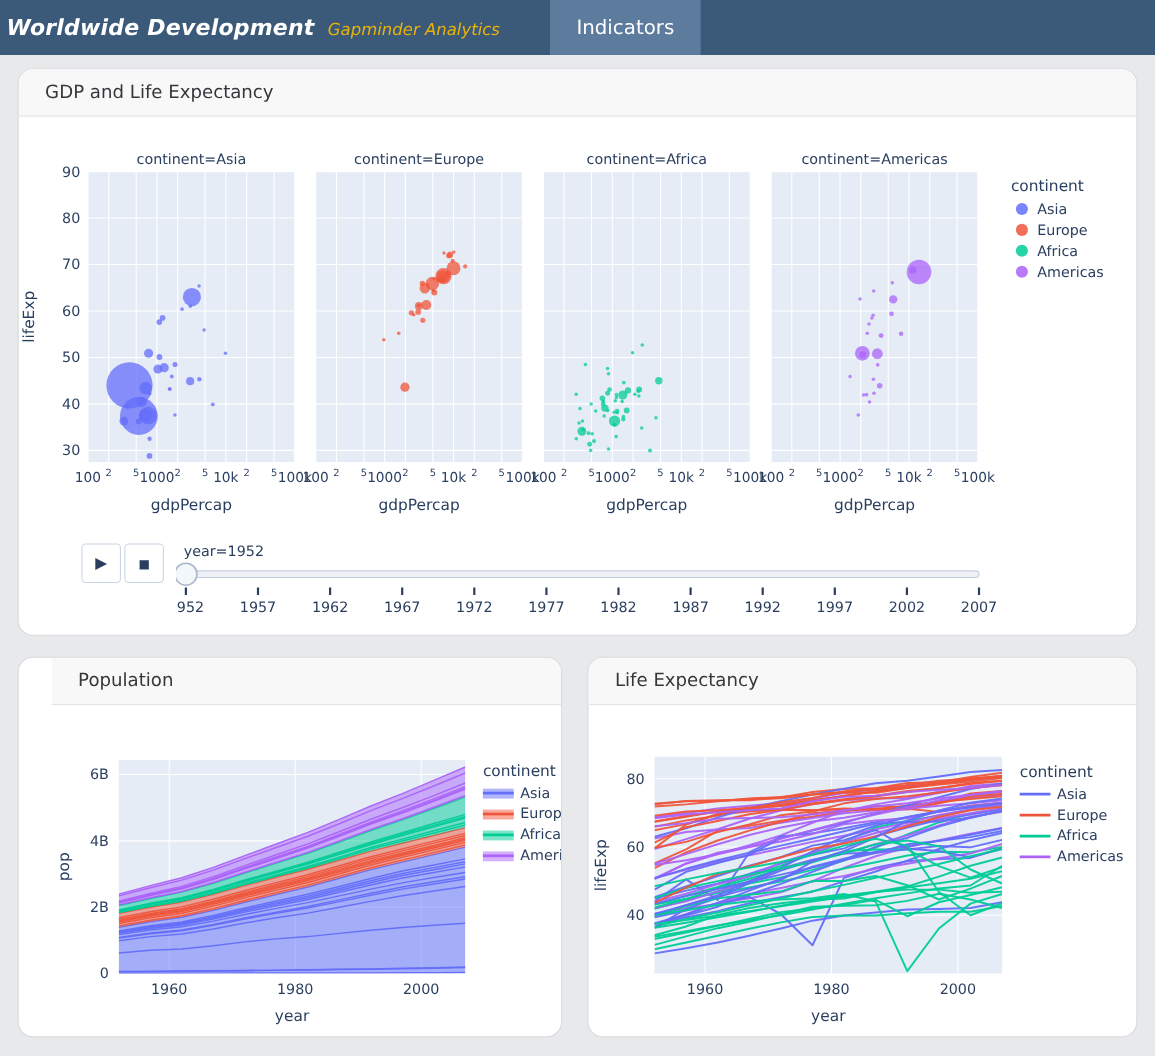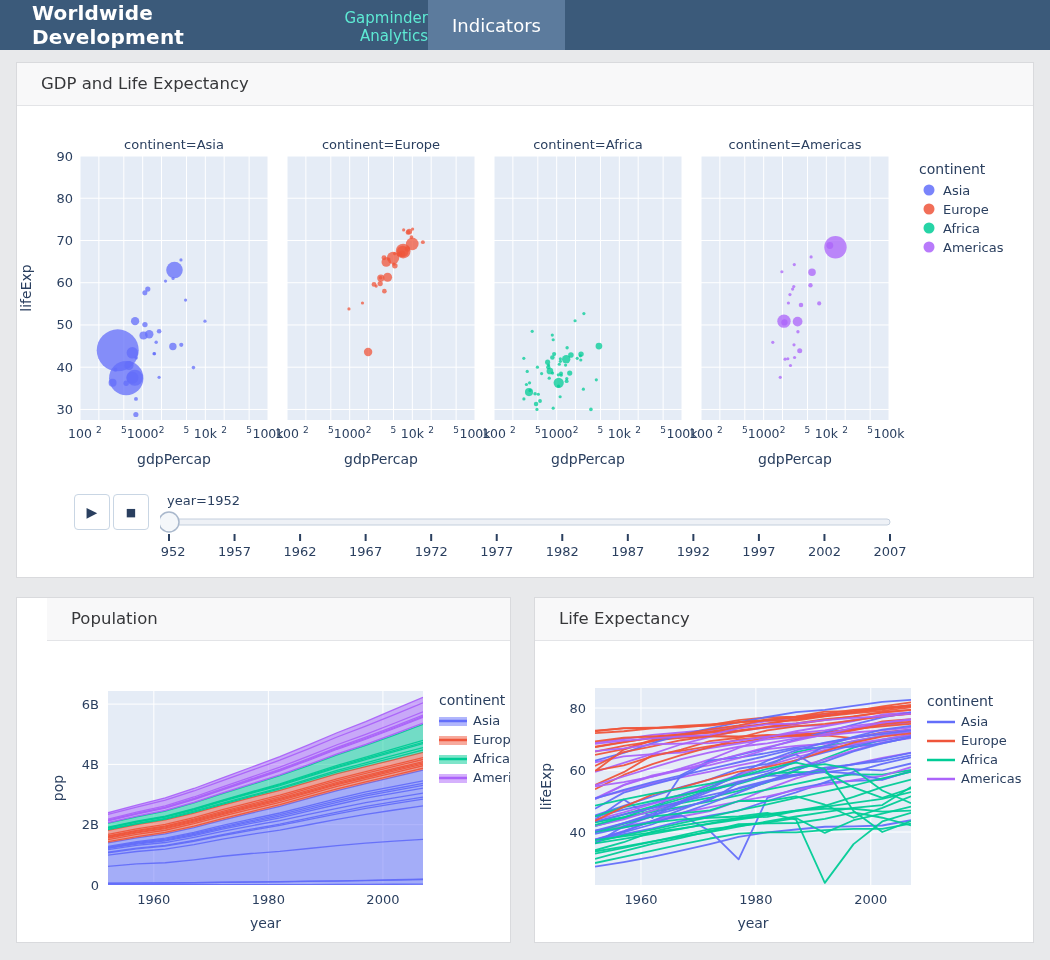--- a/index.html
+++ b/index.html
@@ -1,26 +1,26 @@
 <!DOCTYPE html>
 <html><head>
 <meta charset="utf-8">
 <style>
   * { margin:0; padding:0; box-sizing:border-box; }
   html,body { width:1050px; height:960px; overflow:hidden; }
   body { background:#e8e9eb; font-family:"DejaVu Sans","Liberation Sans",sans-serif; }
   .appbar { height:50px; background:#3b5a7a; display:flex; align-items:stretch; color:#fff; }
-  .brand { display:flex; align-items:center; padding-left:32px; width:428px; }
+  .brand { display:flex; align-items:center; padding-left:6px; width:500px;font-style:italic; }
   .brand-title { font-size:20px; font-weight:bold; letter-spacing:.2px; }
-  .brand-sub { font-size:15px; color:#5eead4; margin-left:12px; margin-top:3px;text-align:right; }
+  .brand-sub { font-size:15px; color:#eab308; margin-left:12px; margin-top:3px;text-align:right; }
   .tabs { display:flex; align-items:stretch; }
   .tab { display:flex; align-items:center; padding:0 24px; font-size:18px; color:#fff; cursor:pointer; }
   .tab.active { background:#5c7b9d; }
   .page { padding:12px 16px 0 16px; }
-  .card { background:#fff; border:1px solid #d9dadd; border-radius:0; overflow:hidden; }
+  .card { background:#fff; border:1px solid #d9dadd; border-radius:14px; overflow:hidden; }
   .card-head { background:#f8f8f9; border-bottom:1px solid #e3e4e7; padding:11px 24px 12px 24px;
                font-size:16.5px; color:#36373a; }
   .card-big { height:516px; }
   .row2 { display:flex; gap:23px; margin-top:19px; }
   .card-pop  { width:495px; height:346px;padding-left:30px; }
   .card-life { width:500px; height:346px; }
   .fig-wrap { padding-top:28px; }
   .slider-row { display:flex; align-items:flex-start; padding-left:57px; margin-top:6px; }
   .anim-btn { width:36px; height:36px; background:#fff; border:1px solid #c9d6e4; border-radius:4px;
               color:#2a3f5f; font-size:14px; line-height:1; cursor:pointer; margin-right:3px;

